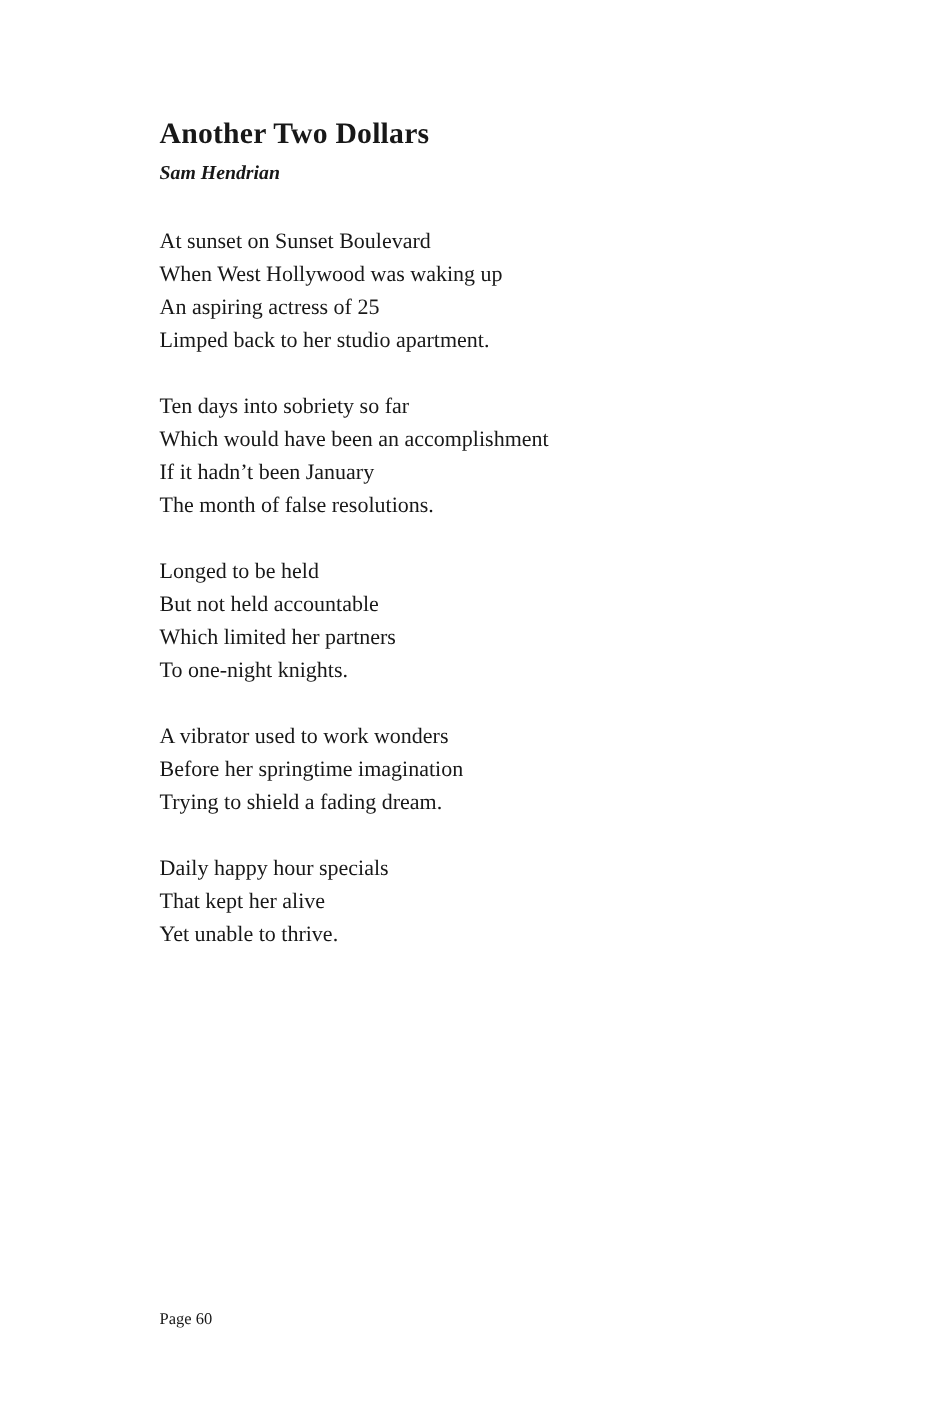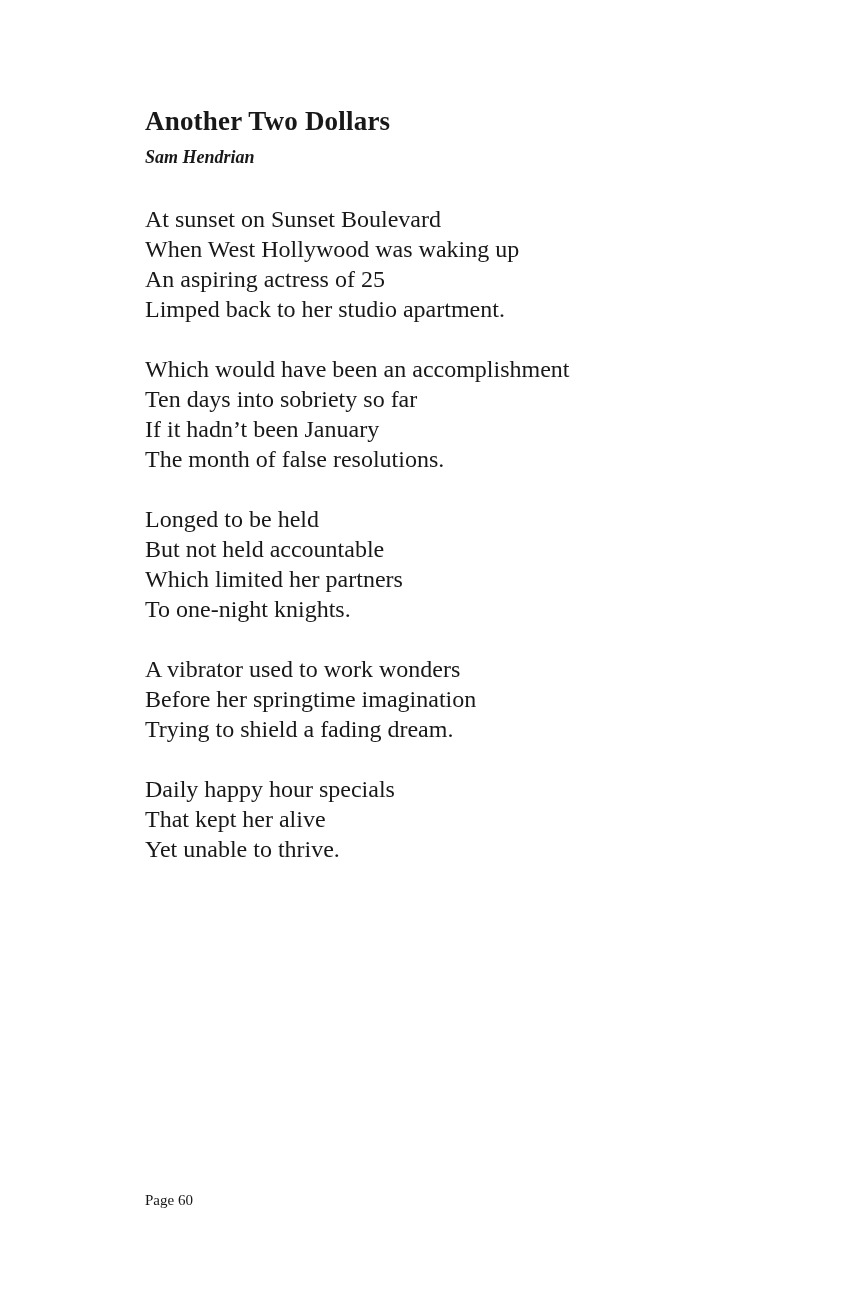--- a/index.html
+++ b/index.html
@@ -39,21 +39,21 @@
     margin-top: 7px;
     line-height: 24px;
   }
   .poem {
     margin-top: 35px;
   }
   .stanza {
     margin: 0 0 30px 0;
   }
   .line {
-    font-size: 24px;
+    font-size: 20px;
     line-height: 30px;
     white-space: nowrap;
   }
   .page-number {
     position: absolute;
     left: 145px;
     top: 1190px;
     width: 612px;
     text-align: left;
     font-size: 15px;
@@ -73,22 +73,22 @@
 
       <div class="stanza">
         <div class="line">At sunset on Sunset Boulevard</div>
         <div class="line">When West Hollywood was waking up</div>
         <div class="line">An aspiring actress of 25</div>
         <div class="line">Limped back to her studio apartment.</div>
       </div>
 
 
       <div class="stanza">
+        <div class="line">Ten days into sobriety so far</div>
         <div class="line">Which would have been an accomplishment</div>
-        <div class="line">Ten days into sobriety so far</div>
         <div class="line">If it hadn’t been January</div>
         <div class="line">The month of false resolutions.</div>
       </div>
 
       <div class="stanza">
         <div class="line">Longed to be held</div>
         <div class="line">But not held accountable</div>
         <div class="line">Which limited her partners</div>
         <div class="line">To one-night knights.</div>
       </div>

